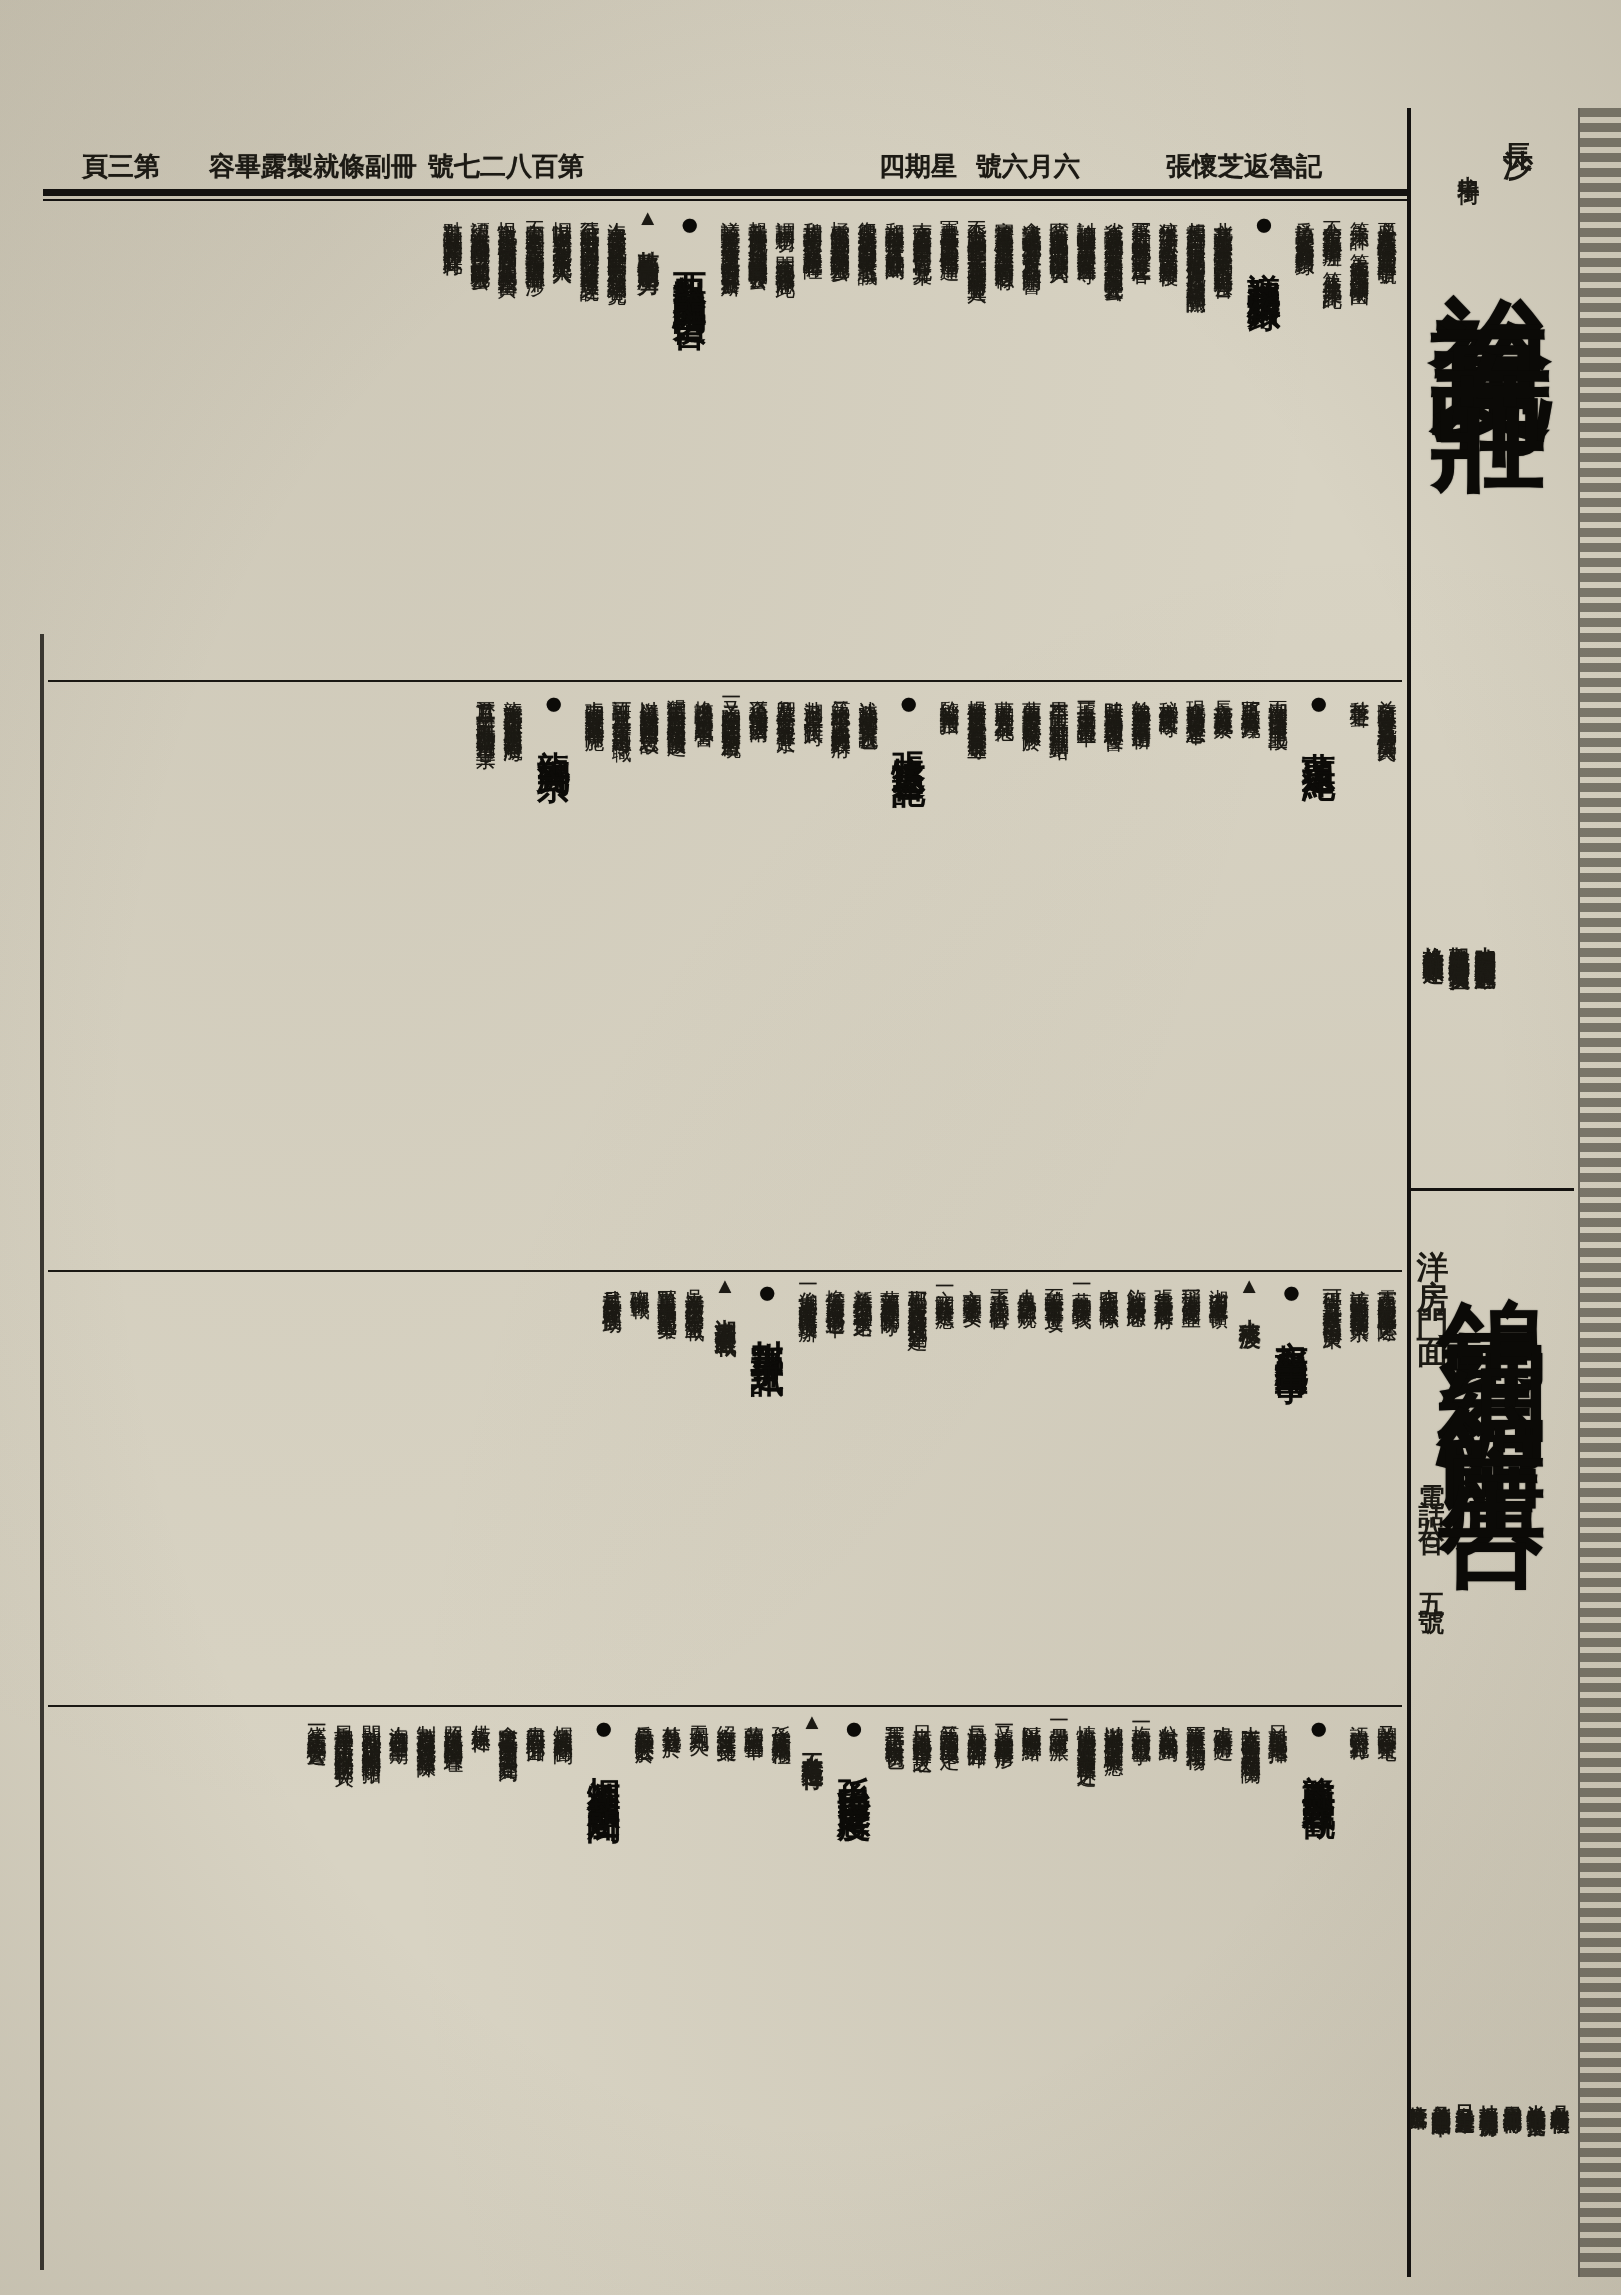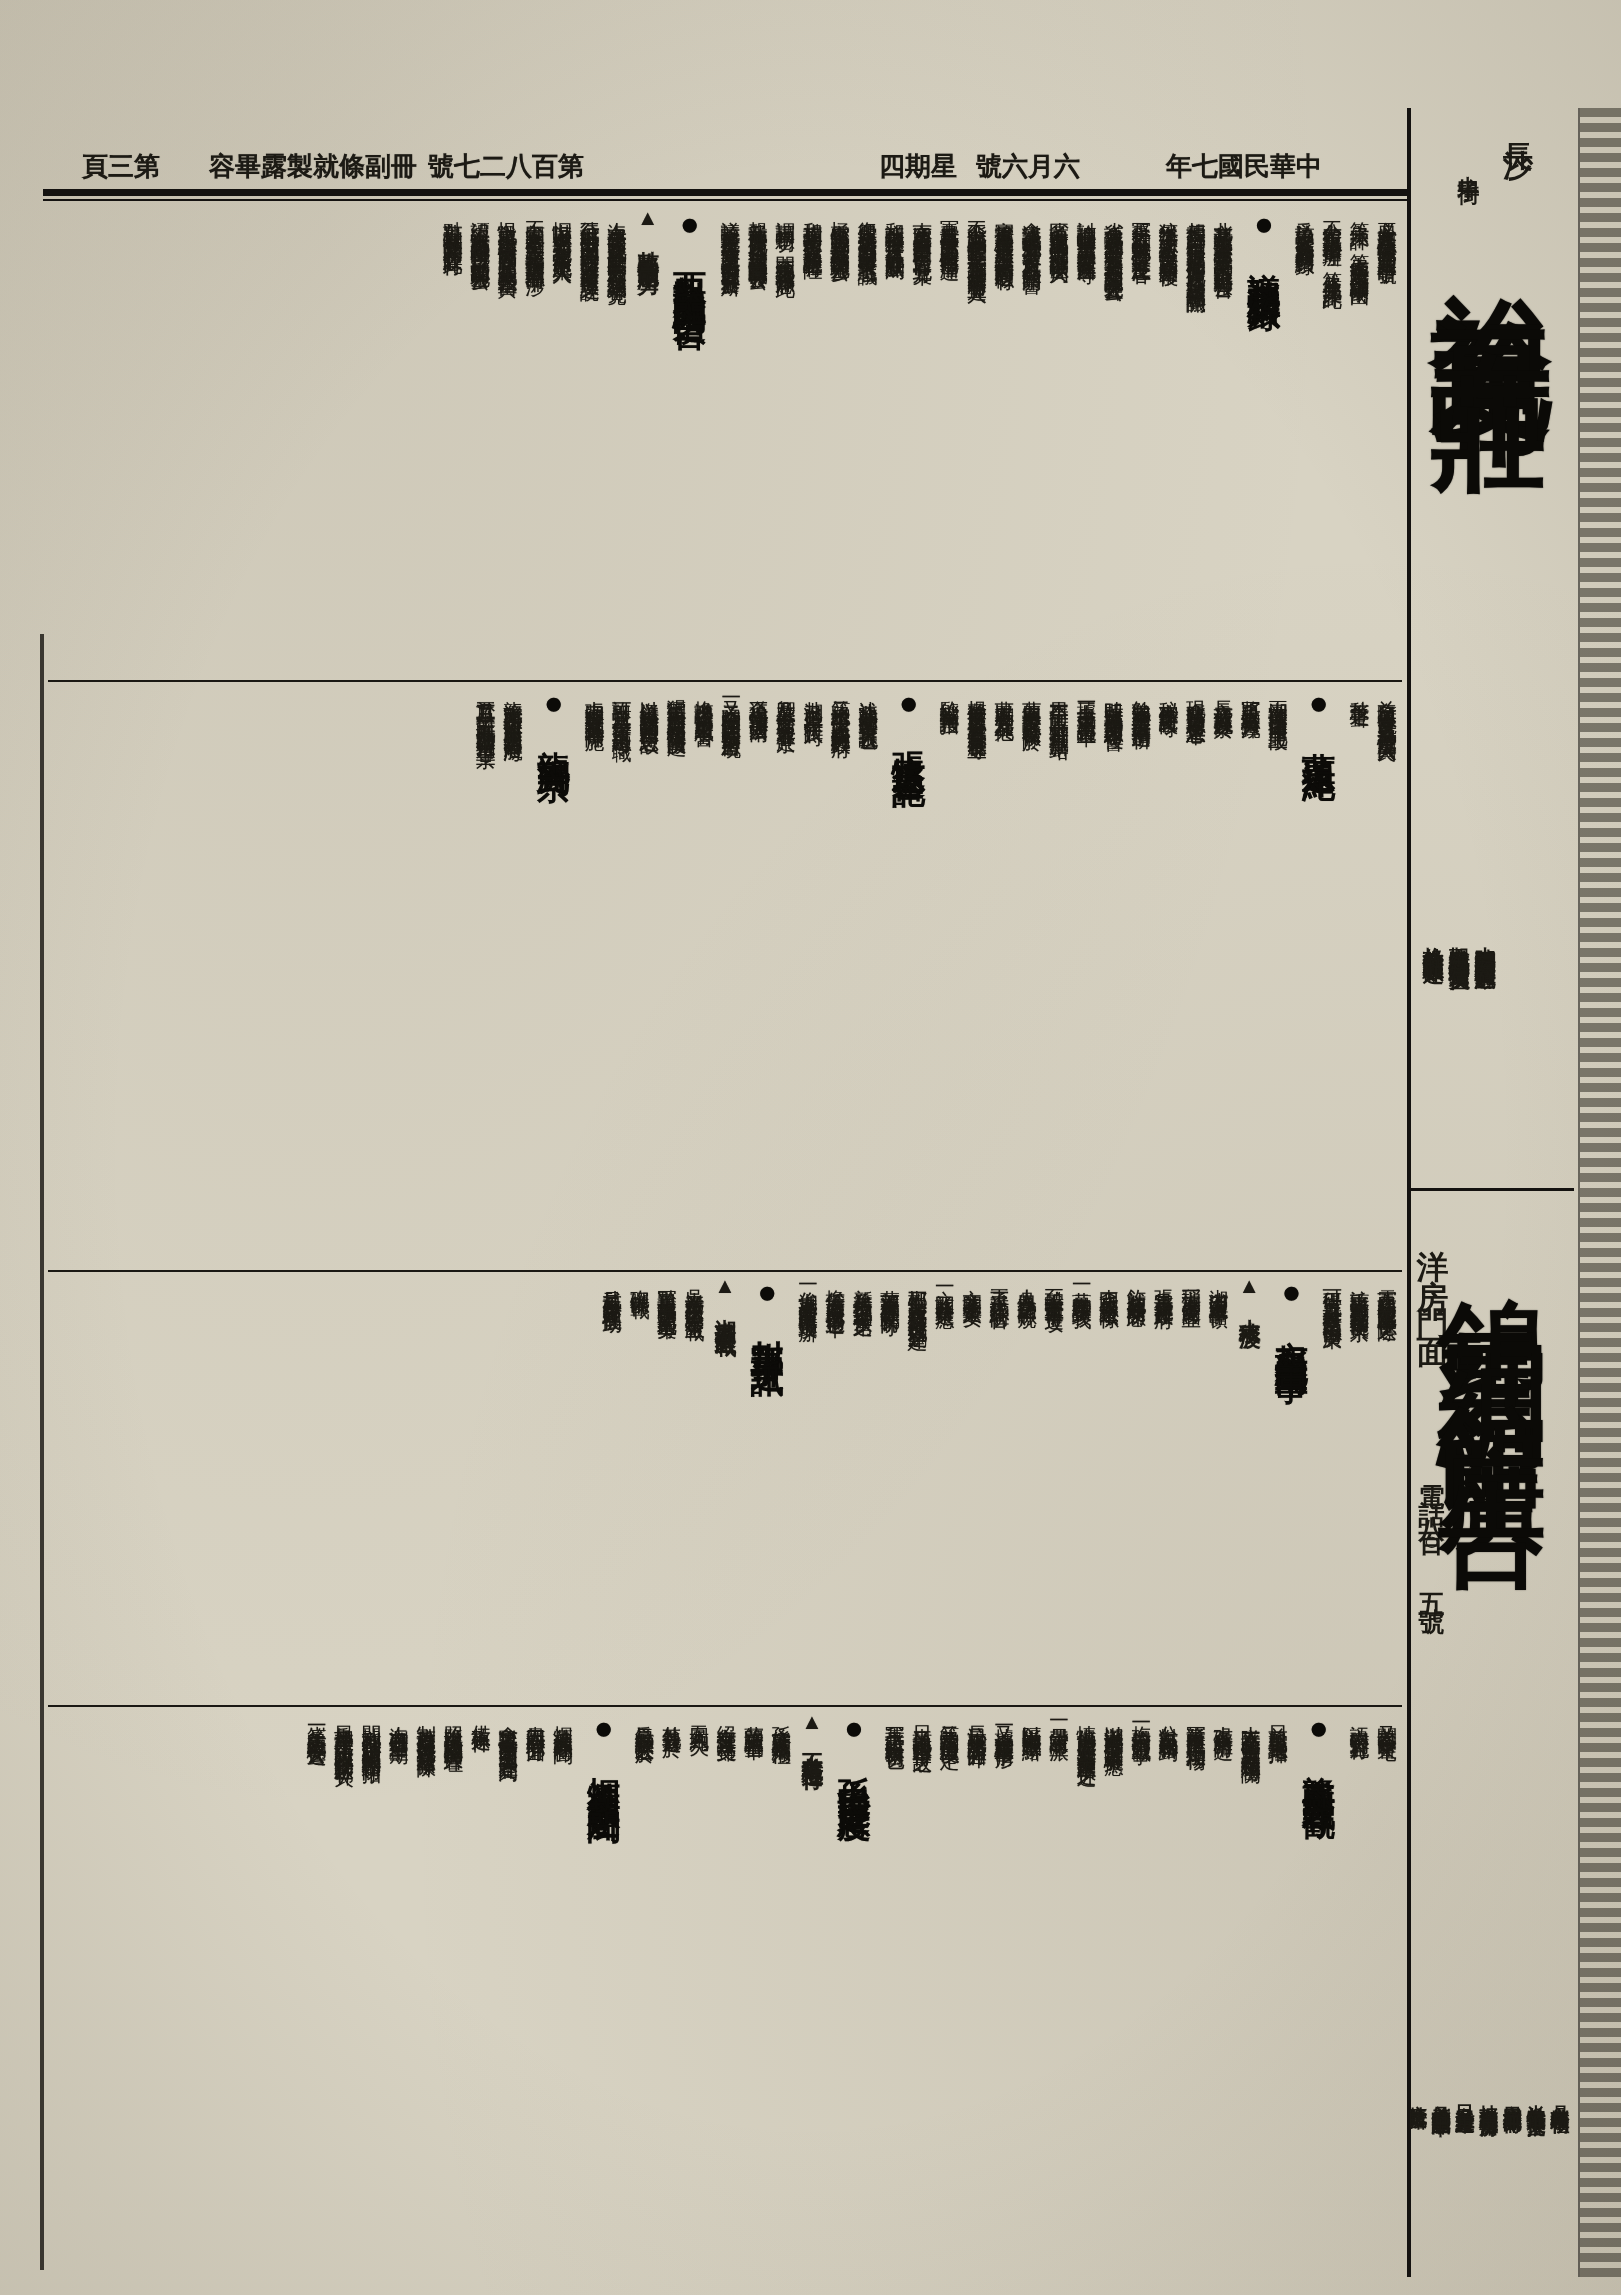--- a/index.html
+++ b/index.html
@@ -73,21 +73,21 @@
 <body>
 
 <div class="paper-noise"></div>
 
 <div class="header">
   <span class="h-item h-page">頁三第</span>
   <span class="h-item h-oldcal">容畢露製就條副冊</span>
   <span class="h-item h-issue">號七二八百第</span>
   <span class="h-item h-week">四期星</span>
   <span class="h-item h-date">號六月六</span>
-  <span class="h-item h-year">年七國民華中</span>
+  <span class="h-item h-year">張懷芝返魯記</span>
 </div>
 <div class="rule-heavy"></div>
 <div class="rule-thin"></div>
 
 <div class="band" id="band0">
     <p class="body">必要之水路圖誌及情報與協同商定共同軍事暗號</p>
     <p class="body">第六條未詳　第七條本號定及附屬之詳細事項兩國</p>
     <p class="body">不公布按照軍事祕密事項辦理　第八條第九條未詳此</p>
     <p class="body">爲該協定之大旨究竟眞相若何探明續錄</p>
     <p class="headline">●議和消息鱗爪錄</p>

